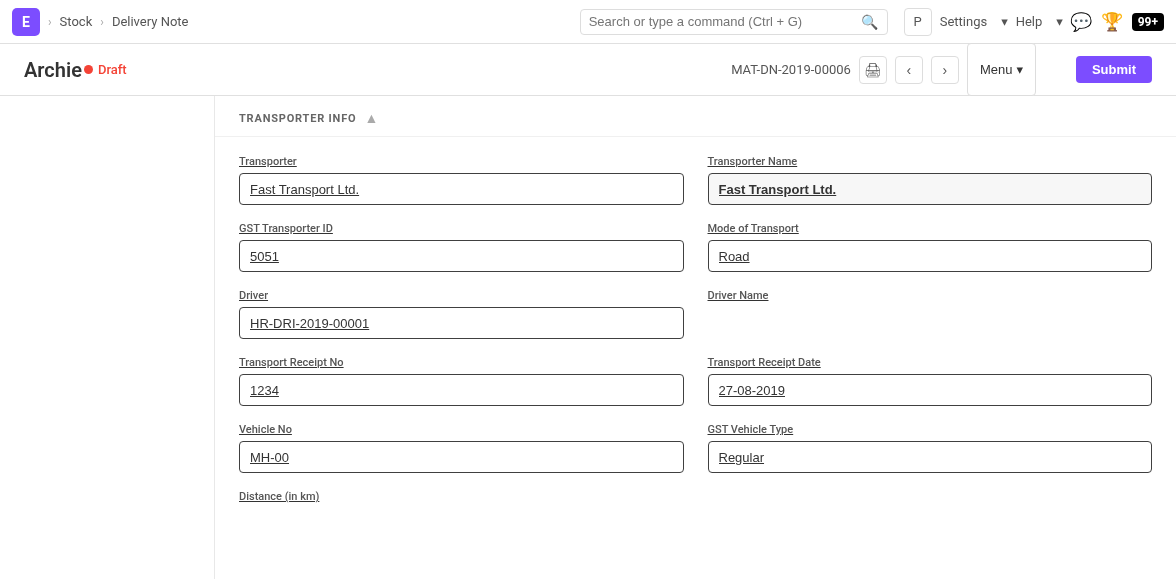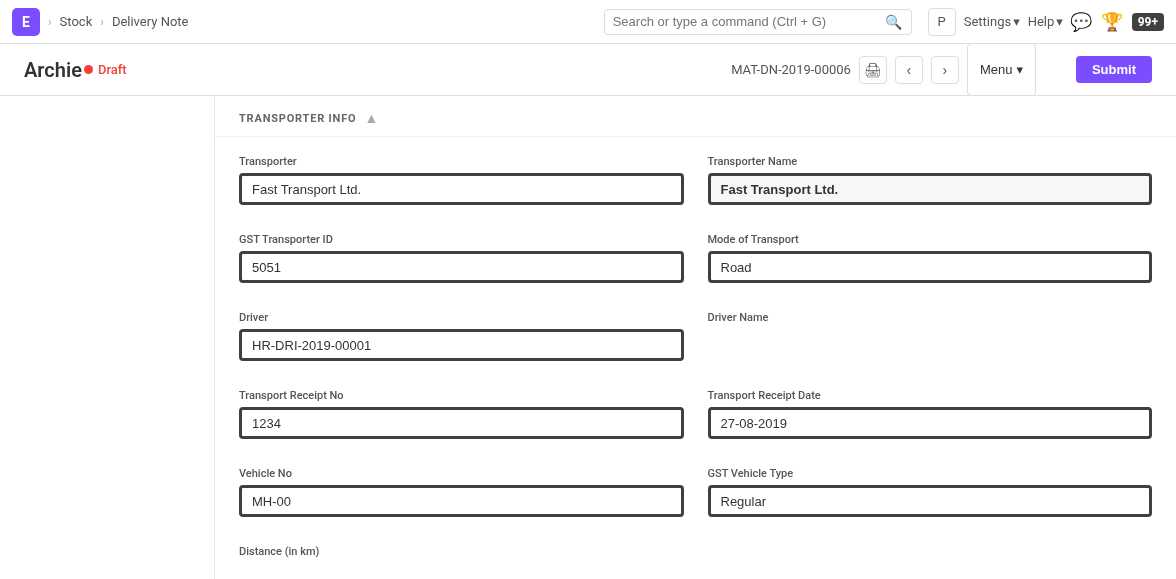--- a/index.html
+++ b/index.html
@@ -22,24 +22,24 @@
       border: 1px solid #ddd; border-radius: 4px; padding: 4px 8px;
       background: #fff; width: 308px; gap: 6px;
     }
     .nav-search input { border: none; outline: none; font-size: 13px; color: #999; width: 100%; background: transparent; }
     .nav-search-icon { color: #aaa; font-size: 14px; }
     .nav-right { display: flex; align-items: center; gap: 8px; margin-left: 10px; }
     .nav-p-btn {
       width: 28px; height: 28px; border: 1px solid #ddd; border-radius: 4px;
       display: flex; align-items: center; justify-content: center; font-size: 13px; color: #555;
     }
-    .nav-settings, .nav-help { font-size: 13px; color: #555; cursor: pointer; display: flex; align-items: center; gap: 2px; }
+    .nav-settings, .nav-help { font-size: 13px; color: #555; cursor: pointer; display: flex; align-items: center; gap: 14px; }
     .nav-icon-btn { font-size: 18px; color: #777; cursor: pointer; }
     .nav-badge {
-      background: #404040; color: #fff; border-radius: 4px; padding: 2px 6px;
+      background: #000000; color: #fff; border-radius: 4px; padding: 2px 6px;
       font-size: 12px; font-weight: bold;
     }
 
     
     .doc-header {
       display: flex; align-items: center; background: #fff;
       border-bottom: 1px solid #e0e0e0; padding: 0 24px; height: 52px;
     }
     .doc-title { font-size: 20px; font-weight: 600; color: #333; margin-right: 2px; }
     .doc-status-dot { width: 9px; height: 9px; background: #f44336; border-radius: 50%; margin-right: 5px; }
@@ -69,25 +69,25 @@
 
     
     .section-header {
       display: flex; align-items: center; gap: 8px;
       padding: 14px 24px 10px 24px; border-bottom: 1px solid #f0f0f0;
     }
     .section-title { font-size: 11px; font-weight: 700; color: #666; letter-spacing: 0.8px; text-transform: uppercase; }
     .section-collapse { color: #aaa; font-size: 14px; cursor: pointer; }
 
     .form-body { padding: 18px 24px; }
-    .form-row { display: flex; gap: 24px; margin-bottom: 28px; }
+    .form-row { display: flex; gap: 24px; margin-bottom: 17px; text-decoration: underline; }
     .form-group { flex: 1; display: flex; flex-direction: column; gap: 5px; }
     .form-label { font-size: 11px; color: #555; font-weight: 500; }
     .form-input {
-      border: 3px solid #404040; border-radius: 4px; padding: 6px 10px;
+      border: 1px solid #404040; border-radius: 4px; padding: 6px 10px;
       font-size: 13px; color: #333; outline: none; background: #fff;
       height: 32px;
     }
     .form-input.readonly { background: #f7f7f7; color: #333; font-weight: 600; }
     .form-input-bold { font-weight: 700; }
   </style>
 </head>
 <body>
 
 <nav class="navbar">

